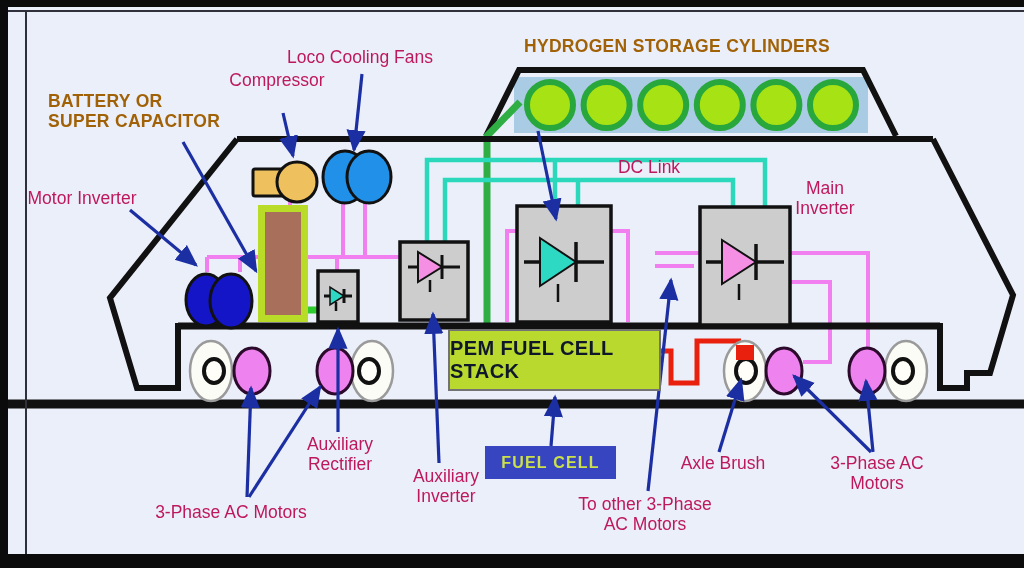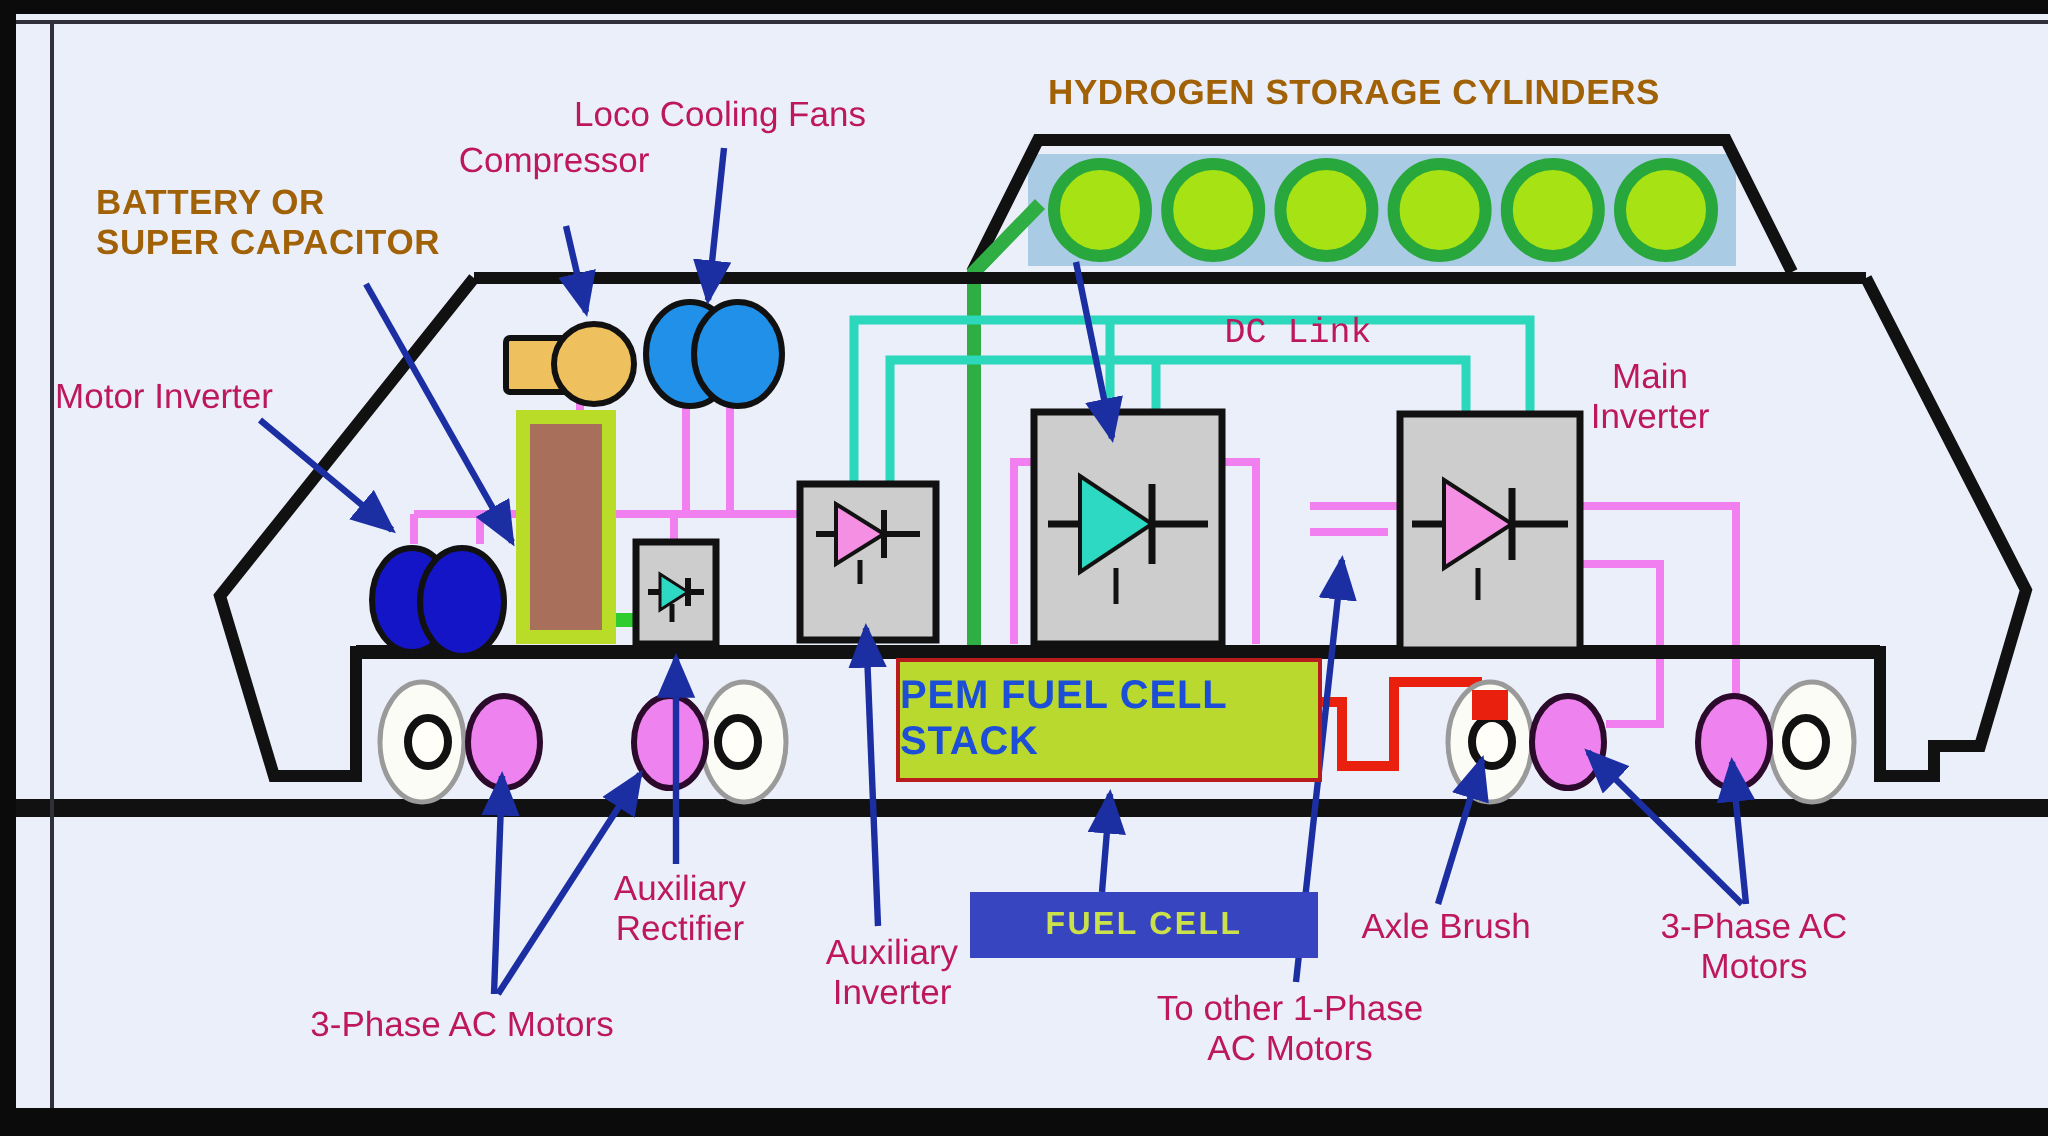--- a/index.html
+++ b/index.html
@@ -6,22 +6,22 @@
   #stage{position:relative;width:1024px;height:568px;background:#ebeffa;overflow:hidden;
          font-family:"Liberation Sans",sans-serif;}
   #art{position:absolute;left:0;top:0;}
   .lbl{position:absolute;color:#be185d;font-size:17.5px;line-height:1.16;
        white-space:pre-line;transform:translateX(-50%);text-align:center;z-index:5;}
   .lbl.bold{font-weight:bold;color:#a16207;letter-spacing:.3px;}
   .lbl.leftal{transform:none;text-align:left;}
   .platebox{position:absolute;display:flex;align-items:center;justify-content:center;
        font-weight:bold;z-index:4;}
   #pem-box{left:448px;top:329px;width:209px;height:58px;background:#b9d92e;
-       border:2px solid #b91c1c;color:#1d4ed8;font-size:20px;letter-spacing:.4px;}
-  #fuelcell-box{left:485px;top:446px;width:174px;height:33px;background:#3845c0;
+       border:2px solid #737373;color:#0f172a;font-size:20px;letter-spacing:.4px;}
+  #fuelcell-box{left:485px;top:446px;width:131px;height:33px;background:#3845c0;
        color:#cbe14a;font-size:16px;letter-spacing:1.2px;}
 </style>
 </head>
 <body>
 
 <div id="stage">
 
 <svg id="art" width="1024" height="568" viewBox="0 0 1024 568">
   <defs>
     <marker id="ah" markerWidth="9" markerHeight="8" refX="6.2" refY="3" orient="auto">
@@ -186,29 +186,29 @@
     <rect x="0" y="554" width="1024" height="14" fill="#0b0b0b"></rect>
   </g>
 </svg>
 
 <div class="lbl bold" style="left:677px;top:36px;">HYDROGEN STORAGE CYLINDERS</div>
 <div class="lbl" style="left:360px;top:47px;">Loco Cooling Fans</div>
 <div class="lbl" style="left:277px;top:70px;">Compressor</div>
 <div class="lbl bold leftal" style="left:48px;top:91px;">BATTERY OR
 SUPER CAPACITOR</div>
 <div class="lbl" style="left:82px;top:188px;">Motor Inverter</div>
-<div class="lbl" style="left:649px;top:157px;font-family:Liberation Mono, monospace;">DC Link</div>
+<div class="lbl" style="left:649px;top:157px;">DC Link</div>
 <div class="lbl" style="left:825px;top:178px;">Main
 Inverter</div>
 <div class="lbl" style="left:340px;top:434px;">Auxiliary
 Rectifier</div>
 <div class="lbl" style="left:446px;top:466px;">Auxiliary
 Inverter</div>
 <div class="lbl" style="left:231px;top:502px;">3-Phase AC Motors</div>
-<div class="lbl" style="left:645px;top:494px;">To other 1-Phase
+<div class="lbl" style="left:645px;top:494px;">To other 3-Phase
 AC Motors</div>
 <div class="lbl" style="left:723px;top:453px;">Axle Brush</div>
 <div class="lbl" style="left:877px;top:453px;">3-Phase AC Motors</div>
 
 <div class="platebox" id="pem-box">PEM FUEL CELL STACK</div>
 <div class="platebox" id="fuelcell-box">FUEL CELL</div>
 
 </div>
 
 </body></html>

